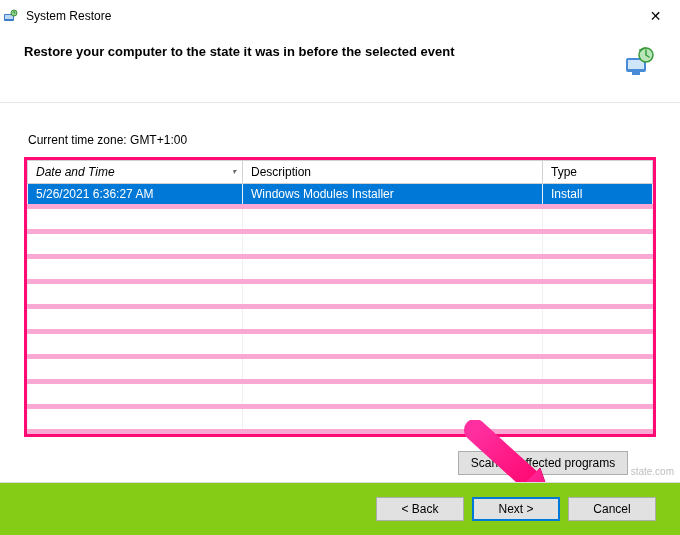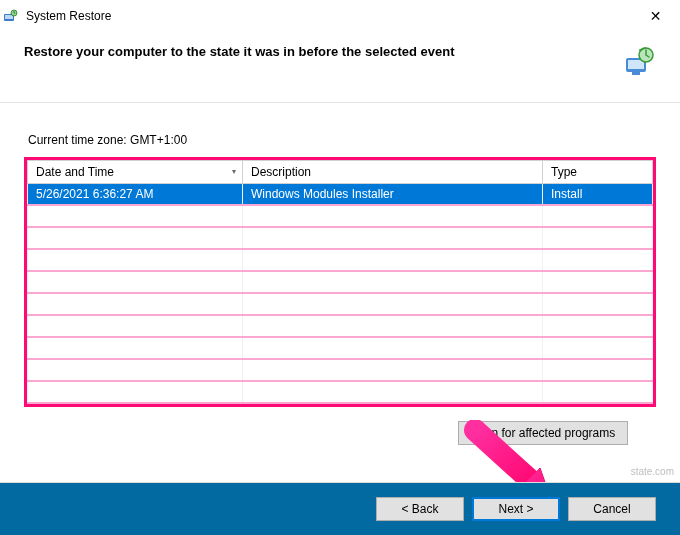--- a/index.html
+++ b/index.html
@@ -12,29 +12,29 @@
   .header .headline { font-size: 13px; font-weight: 600; color: #000; }
   .header .wizicon { margin-left: auto; width: 36px; height: 36px; }
   .divider { height: 1px; background: #e5e5e5; margin: 0; }
   .content { padding: 30px 24px 0 24px; }
   .tz { font-size: 12px; color: #000; margin: 0 4px 10px 4px; }
   .tablewrap { border: 3px solid #ff0a74; padding: 0; }
   .table { width: 100%; border-collapse: collapse; font-size: 12px; }
   .table thead th { text-align: left; font-weight: 400; background: #fff; padding: 4px 8px; border: 1px solid #d0d0d0; position: relative; }
   .sort-ind { position: absolute; right: 6px; top: 6px; font-size: 8px; color: #6a6a6a; }
   .table tbody td { padding: 3px 8px; border-left: 1px solid #f0f0f0; border-right: 1px solid #f0f0f0; height: 20px; }
-  .table tbody tr { border-bottom: 2px solid #f9a8d4; }
+  .table tbody tr { border-bottom: 5px solid #f9a8d4; }
   .table tbody tr.sel td { background: #0078d7; color: #fff; }
-  .col-dt { width: 215px; }
+  .col-dt { width: 215px; font-style: italic; }
   .col-desc { width: auto; }
   .col-type { width: 110px; }
   .empty td { color: transparent; }
   .scan-row { display: flex; justify-content: flex-end; padding: 14px 28px 0 0; }
   .scan-btn { min-width: 170px; height: 24px; background: #e1e1e1; border: 1px solid #adadad; font-size: 12px; color: #000; cursor: pointer; }
-  .footer { position: absolute; bottom: 0; left: 0; right: 0; border-top: 1px solid #dcdcdc; padding: 14px 24px; display: flex; justify-content: flex-end; gap: 8px; background: #0369a1; }
+  .footer { position: absolute; bottom: 0; left: 0; right: 0; border-top: 1px solid #dcdcdc; padding: 14px 24px; display: flex; justify-content: flex-end; gap: 8px; background: #84cc16; }
   .footer button { min-width: 88px; height: 24px; background: #e1e1e1; border: 1px solid #adadad; font-size: 12px; color: #000; cursor: pointer; }
   .footer button.primary { border: 2px solid #0078d7; }
   .arrow { position: absolute; left: 460px; top: 420px; pointer-events: none; }
   .watermark { position: absolute; right: 6px; bottom: 58px; font-size: 10px; color: #bdbdbd; }
 </style>
 </head>
 <body>
 
 <div class="titlebar">
   <span class="ico">

